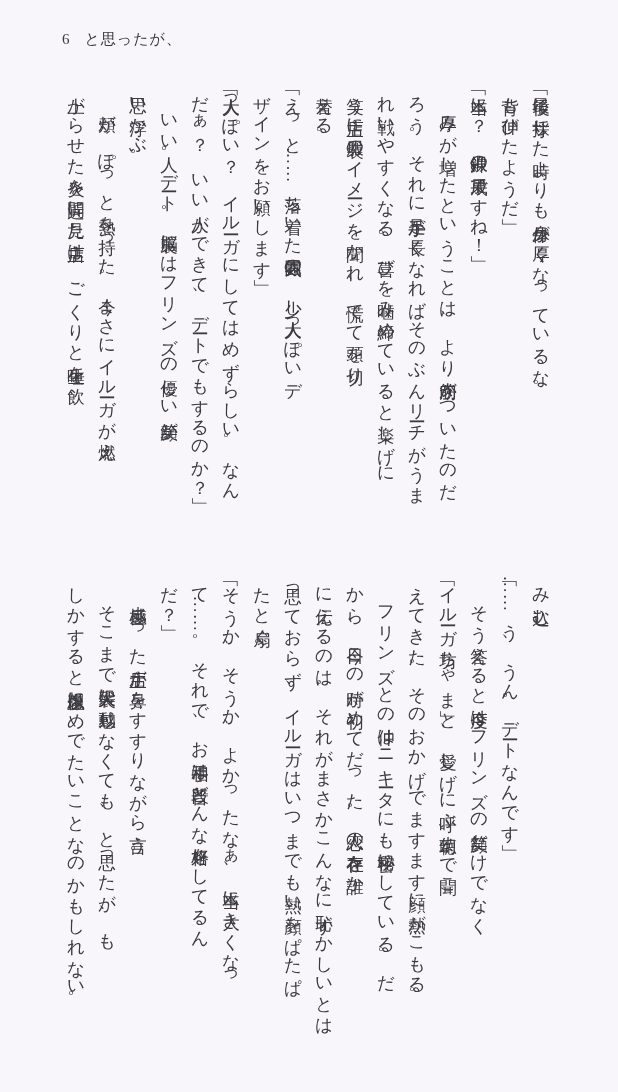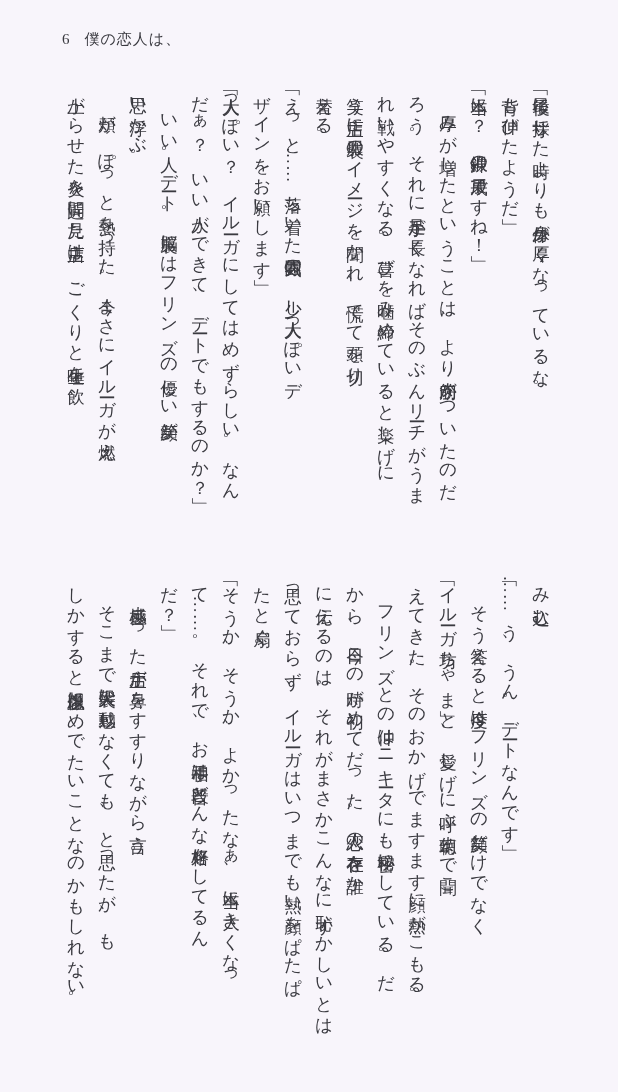--- a/index.html
+++ b/index.html
@@ -51,21 +51,21 @@
     white-space: nowrap;
   }
 </style>
 </head>
 <body style="background: rgb(248, 245, 251); color: rgb(58, 58, 64);">
 
 <div class="page">
 
   <div class="page-header">
     <span class="page-number">6</span>
-    <span class="running-title">僕の恋人は、</span>
+    <span class="running-title">と思ったが、</span>
   </div>
 
   <div class="vblock vblock-top">
       <div class="vline">「最後に採寸した時よりも身体が厚くなっているな。</div>
       <div class="vline">背も伸びたようだ」</div>
       <div class="vline">「本当に？　鍛錬の成果ですね！」</div>
       <div class="vline">　厚みが増したということは、より筋肉がついたのだ</div>
       <div class="vline">ろう。それに手足が長くなればそのぶんリーチがうま</div>
       <div class="vline">れ戦いやすくなる。喜びを噛み締めていると楽しげに</div>
       <div class="vline">笑う店主に服装のイメージを聞かれ、慌てて頭を切り</div>

